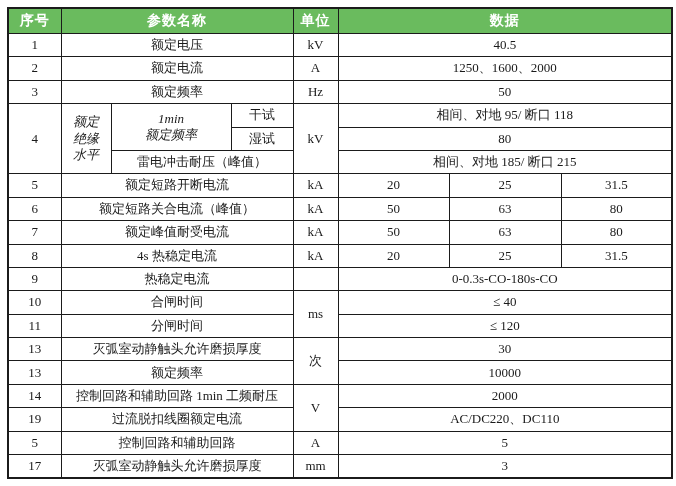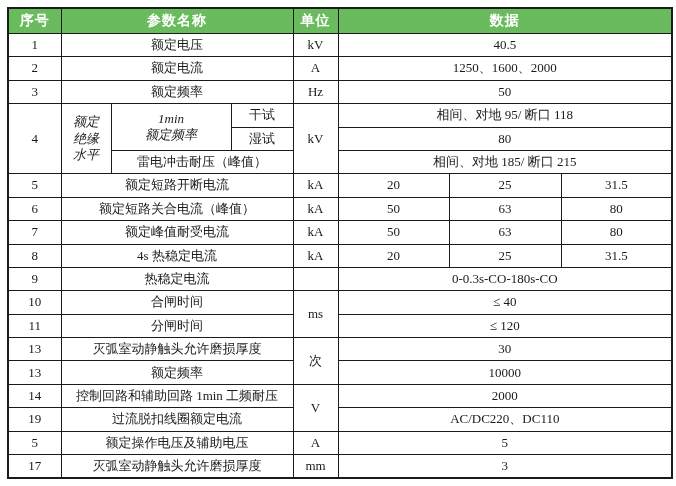--- a/index.html
+++ b/index.html
@@ -178,21 +178,21 @@
         <td rowspan="2">V</td>
         <td colspan="3">2000</td>
       </tr>
       <tr>
         <td>19</td>
         <td colspan="3">过流脱扣线圈额定电流</td>
         <td colspan="3">AC/DC220、DC110</td>
       </tr>
       <tr>
         <td>5</td>
-        <td colspan="3">额定操作电压及辅助电压</td>
+        <td colspan="3">控制回路和辅助回路</td>
         <td>A</td>
         <td colspan="3">5</td>
       </tr>
       <tr>
         <td>17</td>
         <td colspan="3">灭弧室动静触头允许磨损厚度</td>
         <td>mm</td>
         <td colspan="3">3</td>
       </tr>
     </tbody>

